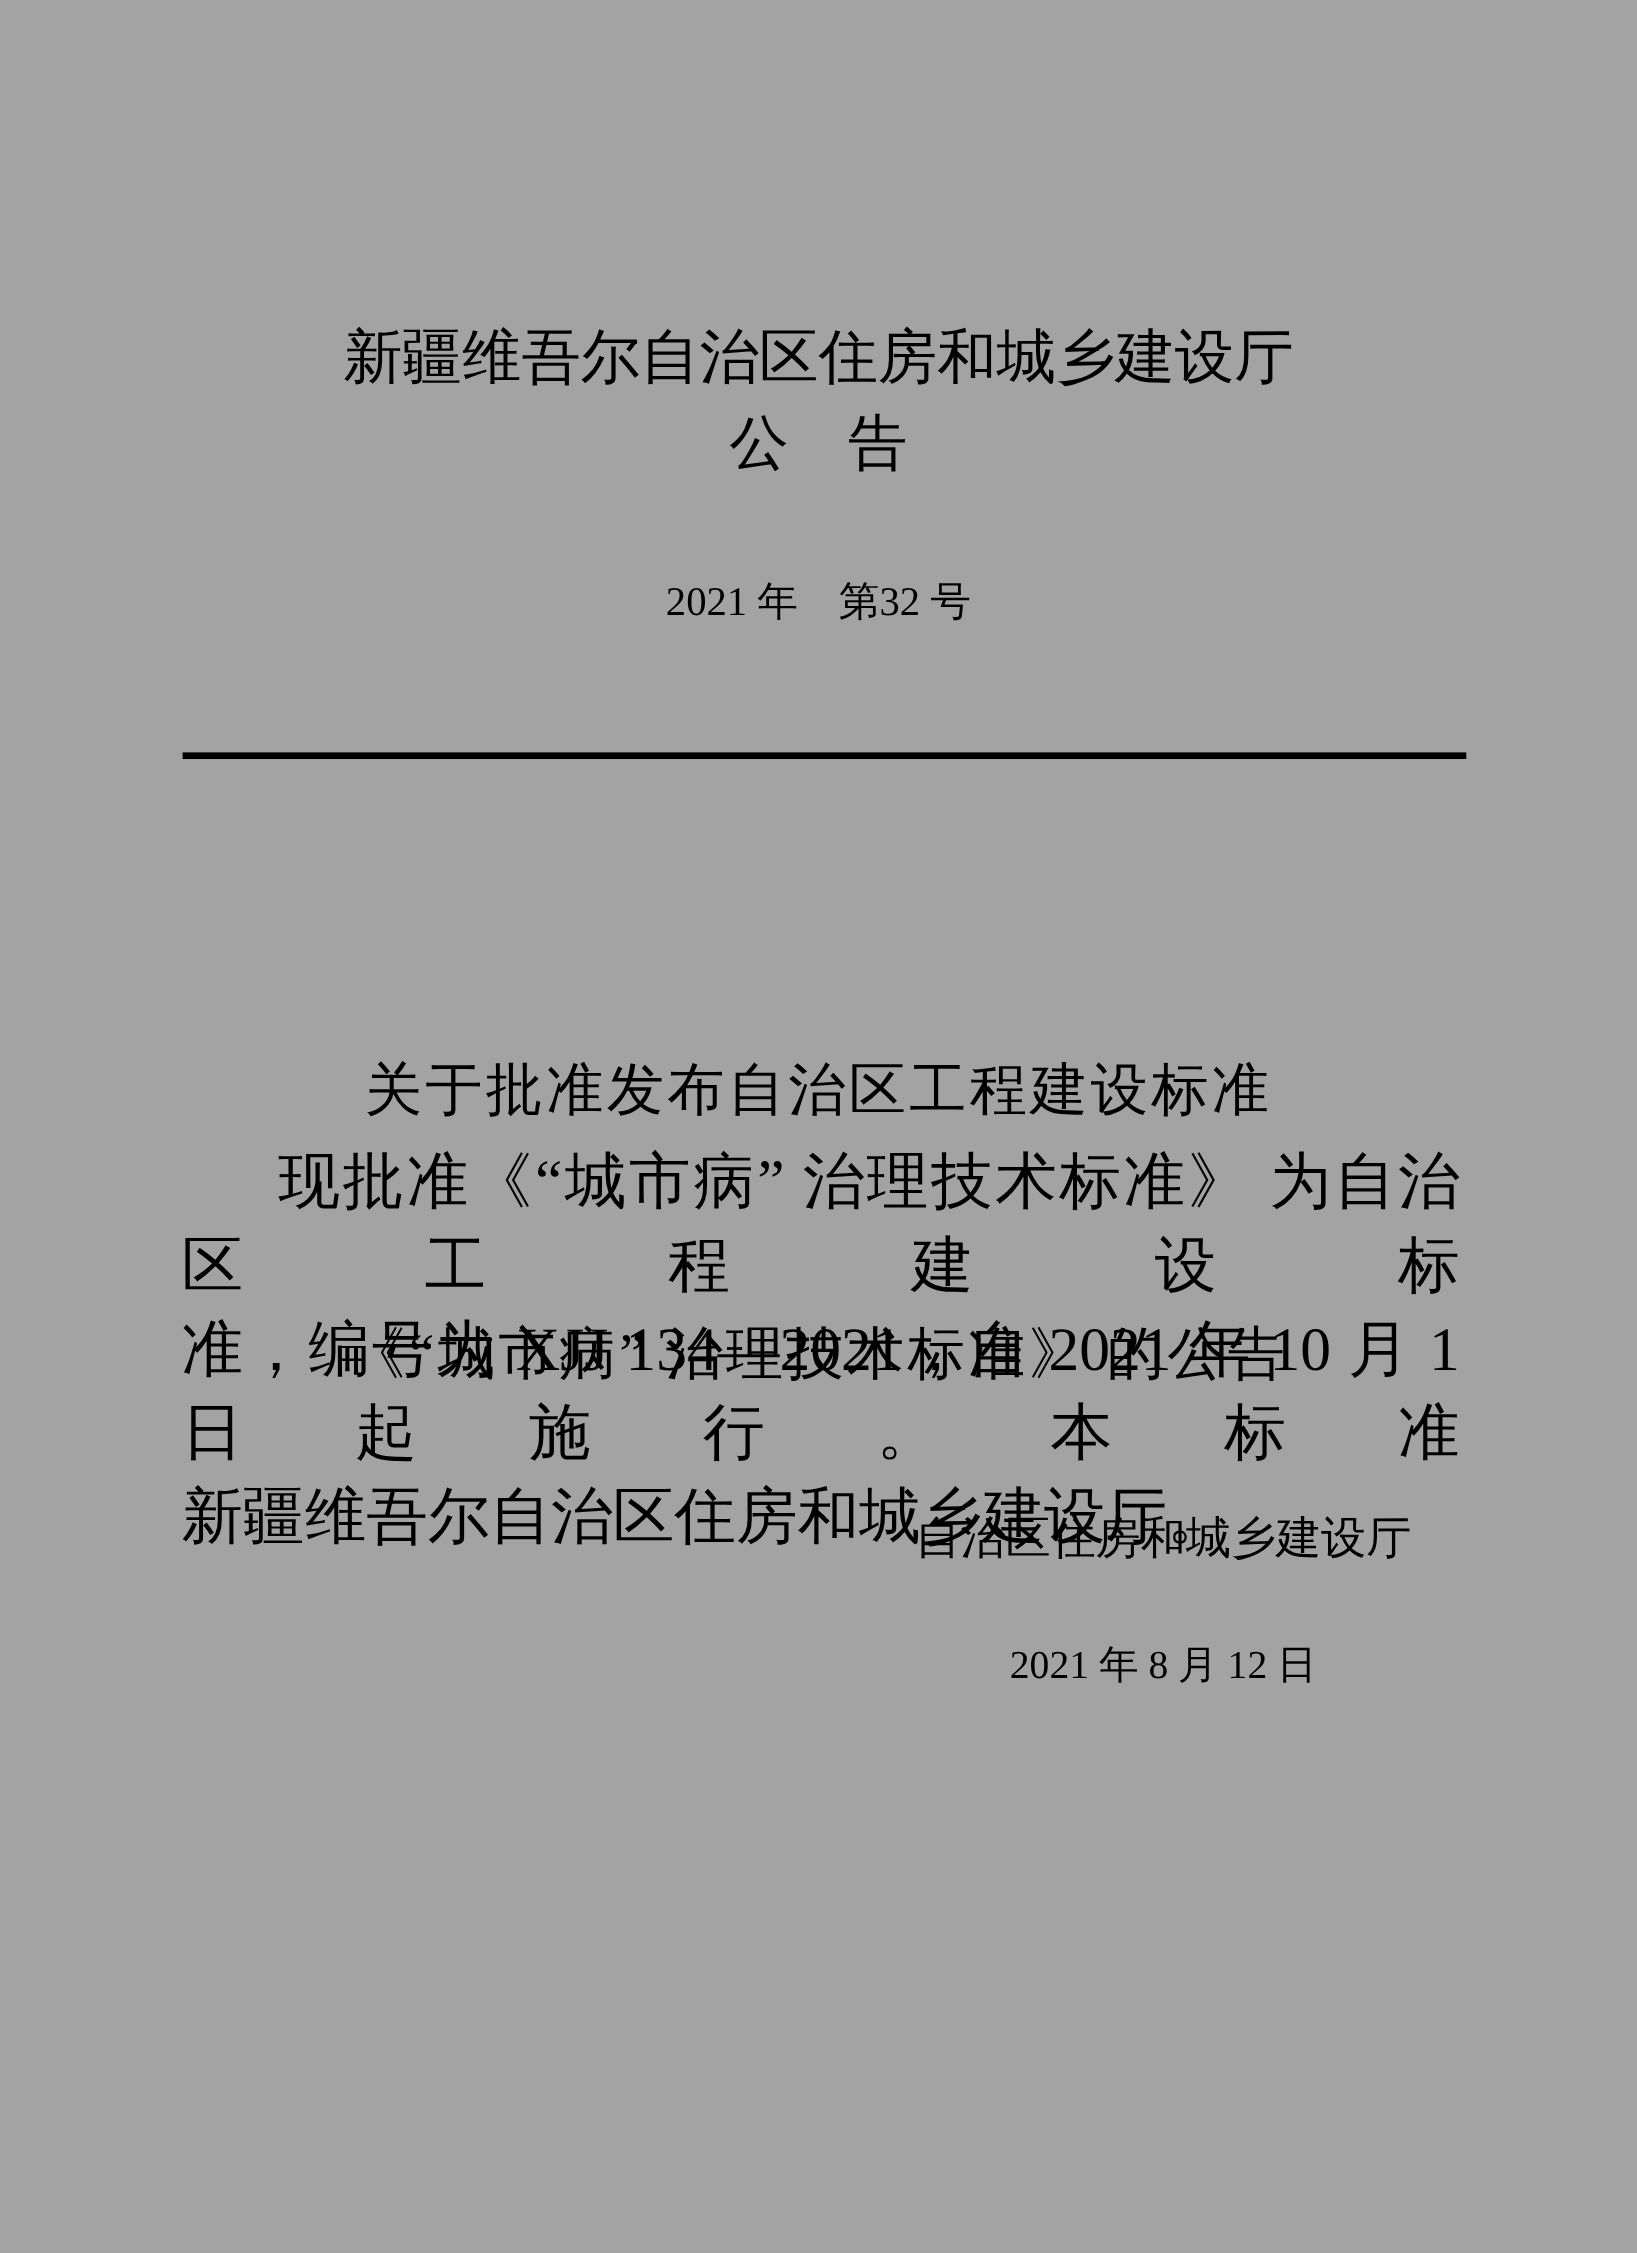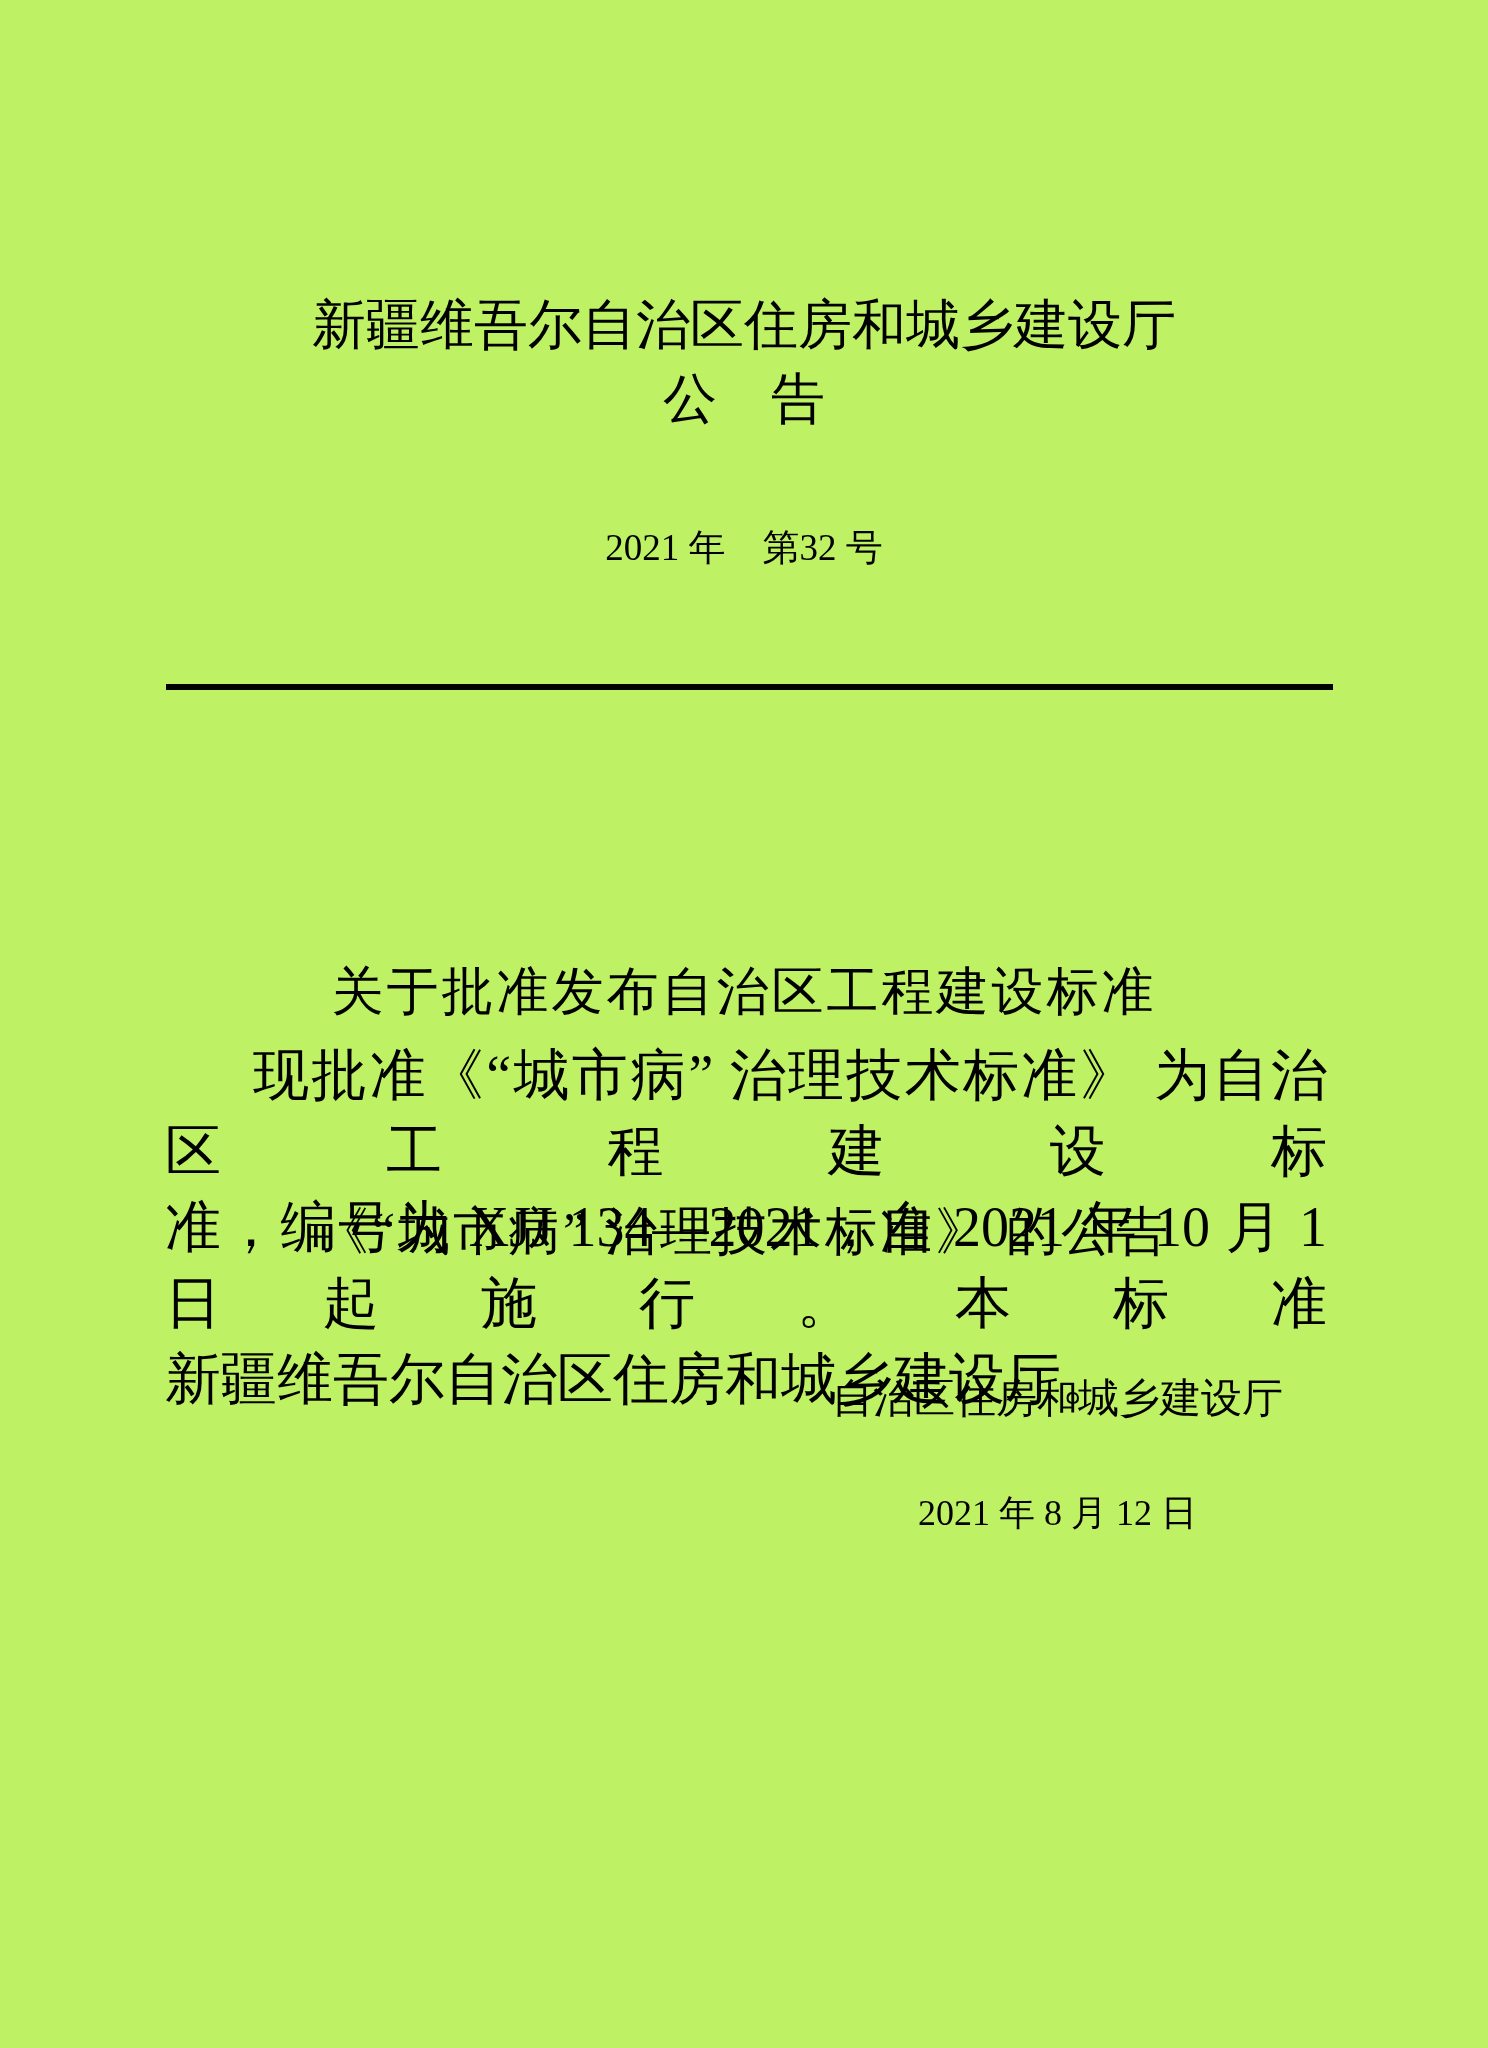--- a/index.html
+++ b/index.html
@@ -5,21 +5,21 @@
   html, body {
     margin: 0;
     padding: 0;
     background: #e8e8e8;
   }
   .page {
     position: relative;
     width: 1488px;
     height: 2048px;
     margin: 0 auto;
-    background: #bef264;
+    background: #a3a3a3;
     color: #000000;
     font-family: "Liberation Serif", "DejaVu Serif", serif;
     overflow: hidden;
   }
   .agency-title {
     position: absolute;
     top: 298px;
     left: 0;
     width: 100%;
     text-align: center;
@@ -30,21 +30,20 @@
   }
   .doc-type {
     position: absolute;
     top: 376px;
     left: 0;
     width: 100%;
     text-align: center;
     font-size: 54px;
     line-height: 1;
     white-space: pre;
-    font-family: Liberation Mono, monospace;
   }
   .issue-no {
     position: absolute;
     top: 529px;
     left: 0;
     width: 100%;
     text-align: center;
     font-size: 37px;
     line-height: 1;
     white-space: pre;

